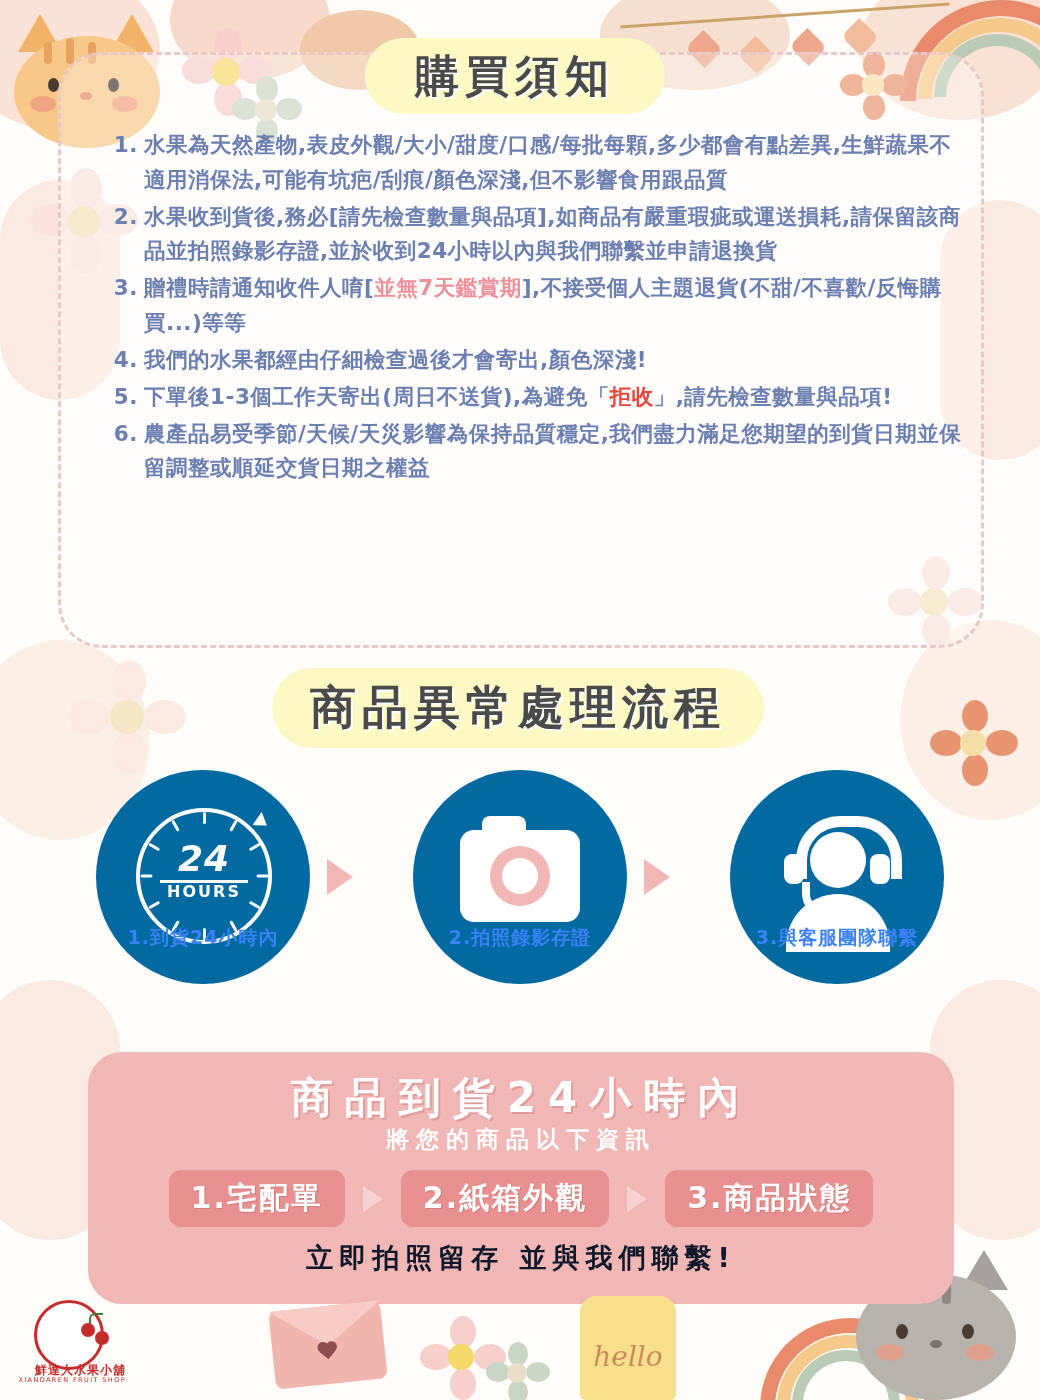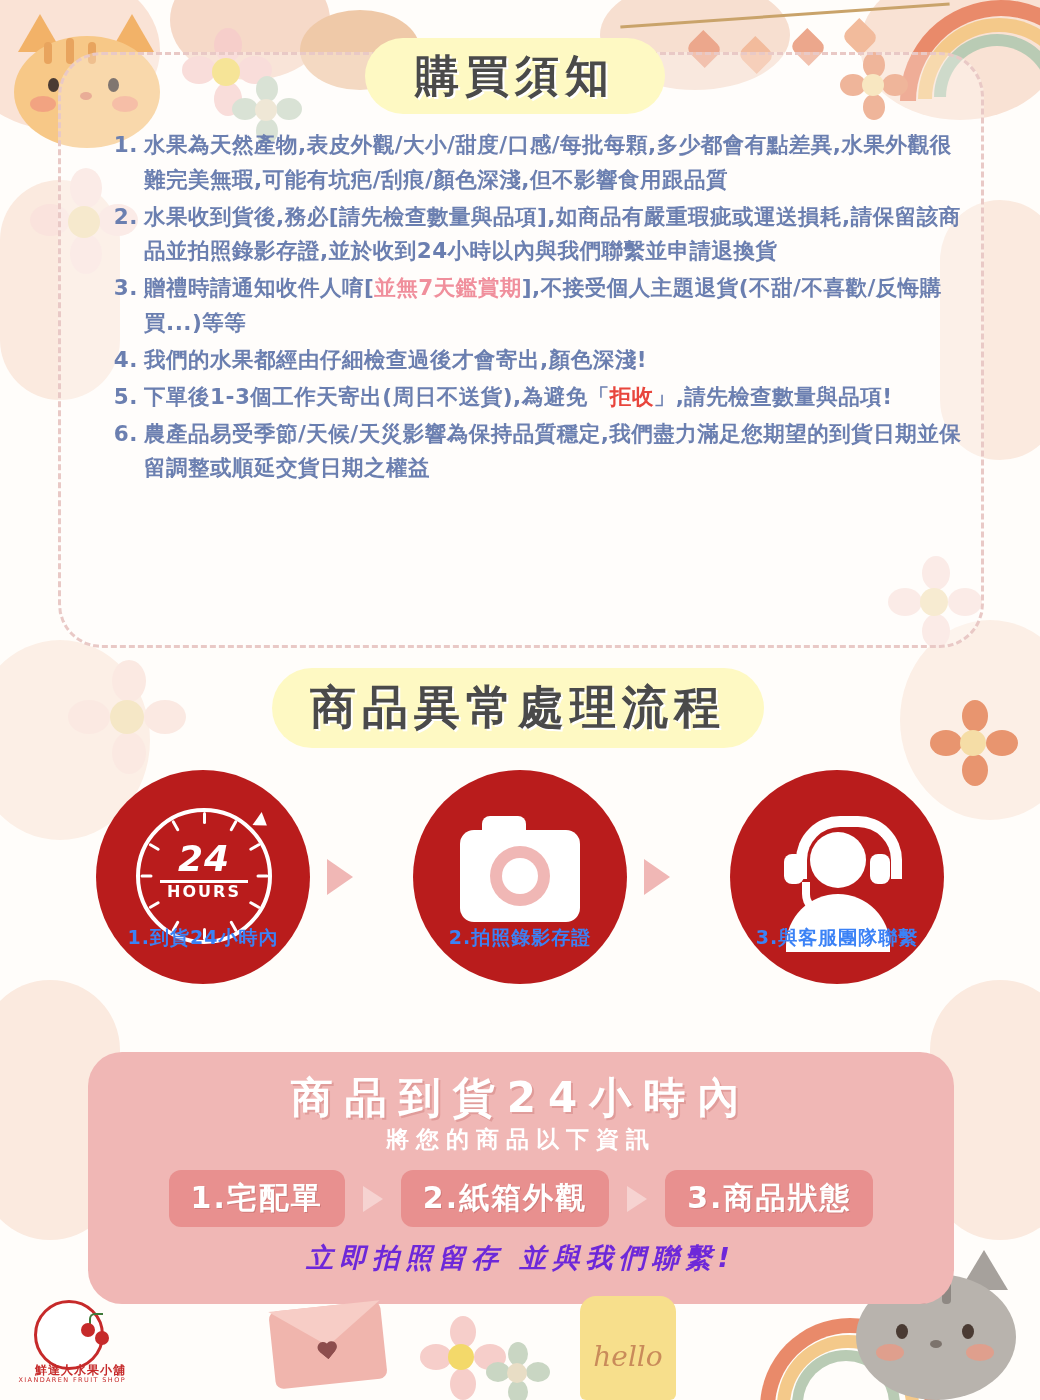--- a/index.html
+++ b/index.html
@@ -66,21 +66,21 @@
   .n-item{display:flex;margin-bottom:2px;}
   .n-num{width:34px;flex:0 0 34px;text-align:right;padding-right:6px;}
   .n-txt{flex:1;}
   .hl-pink{color:#f08f9c;}
   .hl-red{color:#e8453c;}
 
   
   .flow-circle{
     position:absolute;
     width:214px;height:214px;border-radius:50%;
-    background:#b91c1c;
+    background:#0369a1;
   }
   #fc1{left:96px;top:770px;}
   #fc2{left:413px;top:770px;}
   #fc3{left:730px;top:770px;}
 
   .flow-caption{
     position:absolute;width:260px;text-align:center;
     color:#3b82f6;font-size:19px;font-weight:bold;letter-spacing:1px;
   }
   #cap1{left:73px;top:925px;}
@@ -199,21 +199,21 @@
     text-shadow:1px 1px 0 #d17b7a;
   }
   .bp-arrow{
     width:0;height:0;
     border-top:13px solid transparent;
     border-bottom:13px solid transparent;
     border-left:20px solid #f6d3d1;
   }
   .bp-foot{
     position:absolute;left:0;right:0;top:188px;text-align:center;
-    color:#6d28d9;font-size:27px;font-weight:bold;letter-spacing:6px;font-style:italic;
+    color:#0f172a;font-size:27px;font-weight:bold;letter-spacing:6px;
   }
 
   
   .logo{
     position:absolute;left:8px;top:1300px;width:118px;height:86px;text-align:right;
   }
   .logo .circ{
     position:absolute;left:26px;top:0;width:64px;height:64px;border-radius:50%;
     background:#ffffff;border:3px solid #c62a2a;
   }
@@ -425,21 +425,21 @@
     <div class="nose" style="left:82px;top:90px;width:12px;height:8px;background:#7c736c;"></div>
   </div>
 
   <div class="notice-box"></div>
 
   <div class="title-pill" id="title1">購買須知</div>
 
   <div class="notice-list">
     <div class="n-item">
       <div class="n-num">1.</div>
-      <div class="n-txt">水果為天然產物,表皮外觀/大小/甜度/口感/每批每顆,多少都會有點差異,水果外觀很難完美無瑕,可能有坑疤/刮痕/顏色深淺,但不影響食用跟品質</div>
+      <div class="n-txt">水果為天然產物,表皮外觀/大小/甜度/口感/每批每顆,多少都會有點差異,生鮮蔬果不適用消保法,可能有坑疤/刮痕/顏色深淺,但不影響食用跟品質</div>
     </div>
     <div class="n-item">
       <div class="n-num">2.</div>
       <div class="n-txt">水果收到貨後,務必[請先檢查數量與品項],如商品有嚴重瑕疵或運送損耗,請保留該商品並拍照錄影存證,並於收到24小時以內與我們聯繫並申請退換貨</div>
     </div>
     <div class="n-item">
       <div class="n-num">3.</div>
       <div class="n-txt"><span>贈禮時請通知收件人唷[</span><span class="hl-pink">並無7天鑑賞期</span><span>],不接受個人主題退貨(不甜/不喜歡/反悔購買...)等等</span></div>
     </div>
     <div class="n-item">

